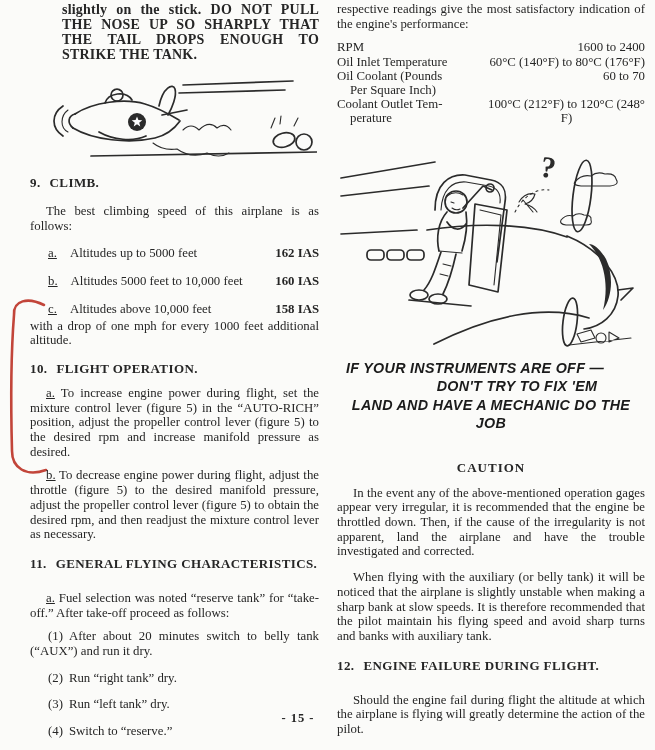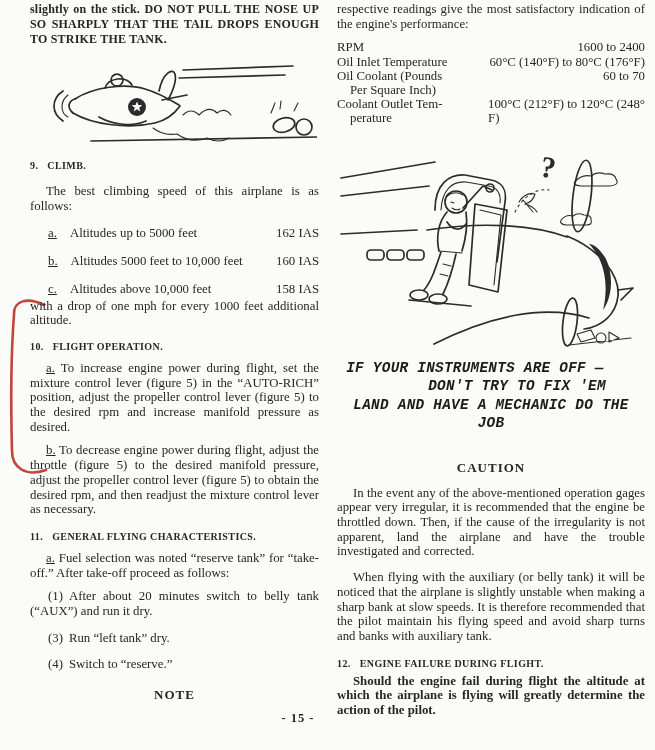--- a/index.html
+++ b/index.html
@@ -12,48 +12,48 @@
   }
   .col { position:absolute; top:2px; }
   .col-left  { left:30px;  width:289px; }
   .col-right { left:337px; width:308px; }
 
   p { margin:0; }
   .body { font-size:12.8px; line-height:14.7px; text-align:justify; }
   .indent { text-indent:16px; }
   .u { text-decoration:underline; }
 
-  .warning { font-weight:bold; font-size:12px; line-height:15px; text-align:justify; letter-spacing:0.2px; }
-
-  .sec-head { font-weight:bold; font-size:10px; letter-spacing:0.4px; }
+  .warning { font-weight:bold; font-size:14px; line-height:15px; text-align:justify; letter-spacing:0.2px;margin-left:32px; }
+
+  .sec-head { font-weight:bold; font-size:13px; letter-spacing:0.4px; }
   .sec-head .sec-num { margin-right:9px; }
 
   .illus { display:block; }
   .illus-takeoff { margin:8px auto 0 auto; }
   .illus-cockpit { margin:12px auto 0 auto; }
 
   .climb-item { display:flex; margin-top:13px; font-size:12.8px; line-height:14.7px; }
   .ci-pre { margin-left:18px; text-decoration:underline; }
   .ci-text { margin-left:13px; }
-  .ci-val { margin-left:auto; }
+  .ci-val { margin-left:auto;font-weight:bold; }
   .footnote { margin-top:2px; }
 
   .step { margin-top:12px; text-indent:18px; }
   .step-pre { margin-right:6px; }
 
   .center-head { text-align:center; font-weight:bold; font-size:13px; letter-spacing:1px; }
 
   .spec-table { margin-top:9px; }
   .spec-row { display:flex; justify-content:space-between; align-items:flex-start;
               font-size:12.8px; line-height:14.2px; }
   .sr-l2 { padding-left:13px; }
-  .sr-v { text-align:left; }
+  .sr-v { text-align:center; }
   .sr-l2:empty, .sr-v2:empty { display:none; }
 
-  .slogan { margin-top:9px; font-family:Liberation Mono, monospace;
+  .slogan { margin-top:9px; font-family:Liberation Sans, sans-serif;
             font-weight:bold; font-style:italic; font-size:14.3px; line-height:18.5px;
             letter-spacing:0.3px; color:#1b1b1b; }
   .slogan div { text-align:center; position:relative; }
   .slogan .sl-1 { left:-16px; }
   .slogan .sl-2 { left:26px; }
 
   .caution-head { margin-top:27px; }
   .para-gap { margin-top:10px; }
 
   .page-number { position:absolute; left:238px; top:711px; width:120px; text-align:center;
@@ -136,27 +136,30 @@
     </p>
     <p class="body indent" style="margin-top:9px;">
       <span class="u">b.</span>
       <span>To decrease engine power during flight, adjust the throttle (figure 5) to the desired manifold pressure, adjust the propeller control lever (figure 5) to obtain the desired rpm, and then readjust the mixture control lever as necessary.</span>
     </p>
 
     <p class="sec-head" style="margin-top:14px;">
       <span class="sec-num">11.</span><span>GENERAL FLYING CHARACTERISTICS.</span>
     </p>
 
-    <p class="body indent" style="margin-top:9px;">
+    <p class="body indent" style="margin-top:19px;">
       <span class="u">a.</span>
       <span>Fuel selection was noted “reserve tank” for “take-off.”  After take-off proceed as follows:</span>
     </p>
 
     <p class="body step" style="margin-top:9px;">
       <span class="step-pre">(1)</span><span>After about 20 minutes switch to belly tank (“AUX”) and run it dry.</span>
+    </p>
+    <p class="body step">
+      <span class="step-pre">(2)</span><span>Run “right tank” dry.</span>
     </p>
     <p class="body step">
       <span class="step-pre">(3)</span><span>Run “left tank” dry.</span>
     </p>
     <p class="body step">
       <span class="step-pre">(4)</span><span>Switch to “reserve.”</span>
     </p>
 
     <p class="center-head" style="margin-top:15px;">NOTE</p>
 
@@ -259,17 +262,17 @@
     </div>
 
     <p class="center-head caution-head">CAUTION</p>
     <p class="body indent para-gap">In the event any of the above-mentioned operation gages appear very irregular, it is recommended that the engine be throttled down.  Then, if the cause of the irregularity is not apparent, land the airplane and have the trouble investigated and corrected.</p>
 
     <p class="body indent" style="margin-top:11px;">When flying with the auxiliary (or belly tank) it will be noticed that the airplane is slightly unstable when making a sharp bank at slow speeds.  It is therefore recommended that the pilot maintain his flying speed and avoid sharp turns and banks with auxiliary tank.</p>
 
     <p class="sec-head" style="margin-top:14px;">
       <span class="sec-num">12.</span><span>ENGINE FAILURE DURING FLIGHT.</span>
     </p>
-    <p class="body indent" style="margin-top:5px;font-weight:bold;">Should the engine fail during flight the altitude at which the airplane is flying will greatly determine the action of the pilot.</p>
+    <p class="body indent" style="margin-top:19px;">Should the engine fail during flight the altitude at which the airplane is flying will greatly determine the action of the pilot.</p>
   </div>
 
   <div class="page-number">- 15 -</div>
 </div>
 
 </body></html>

